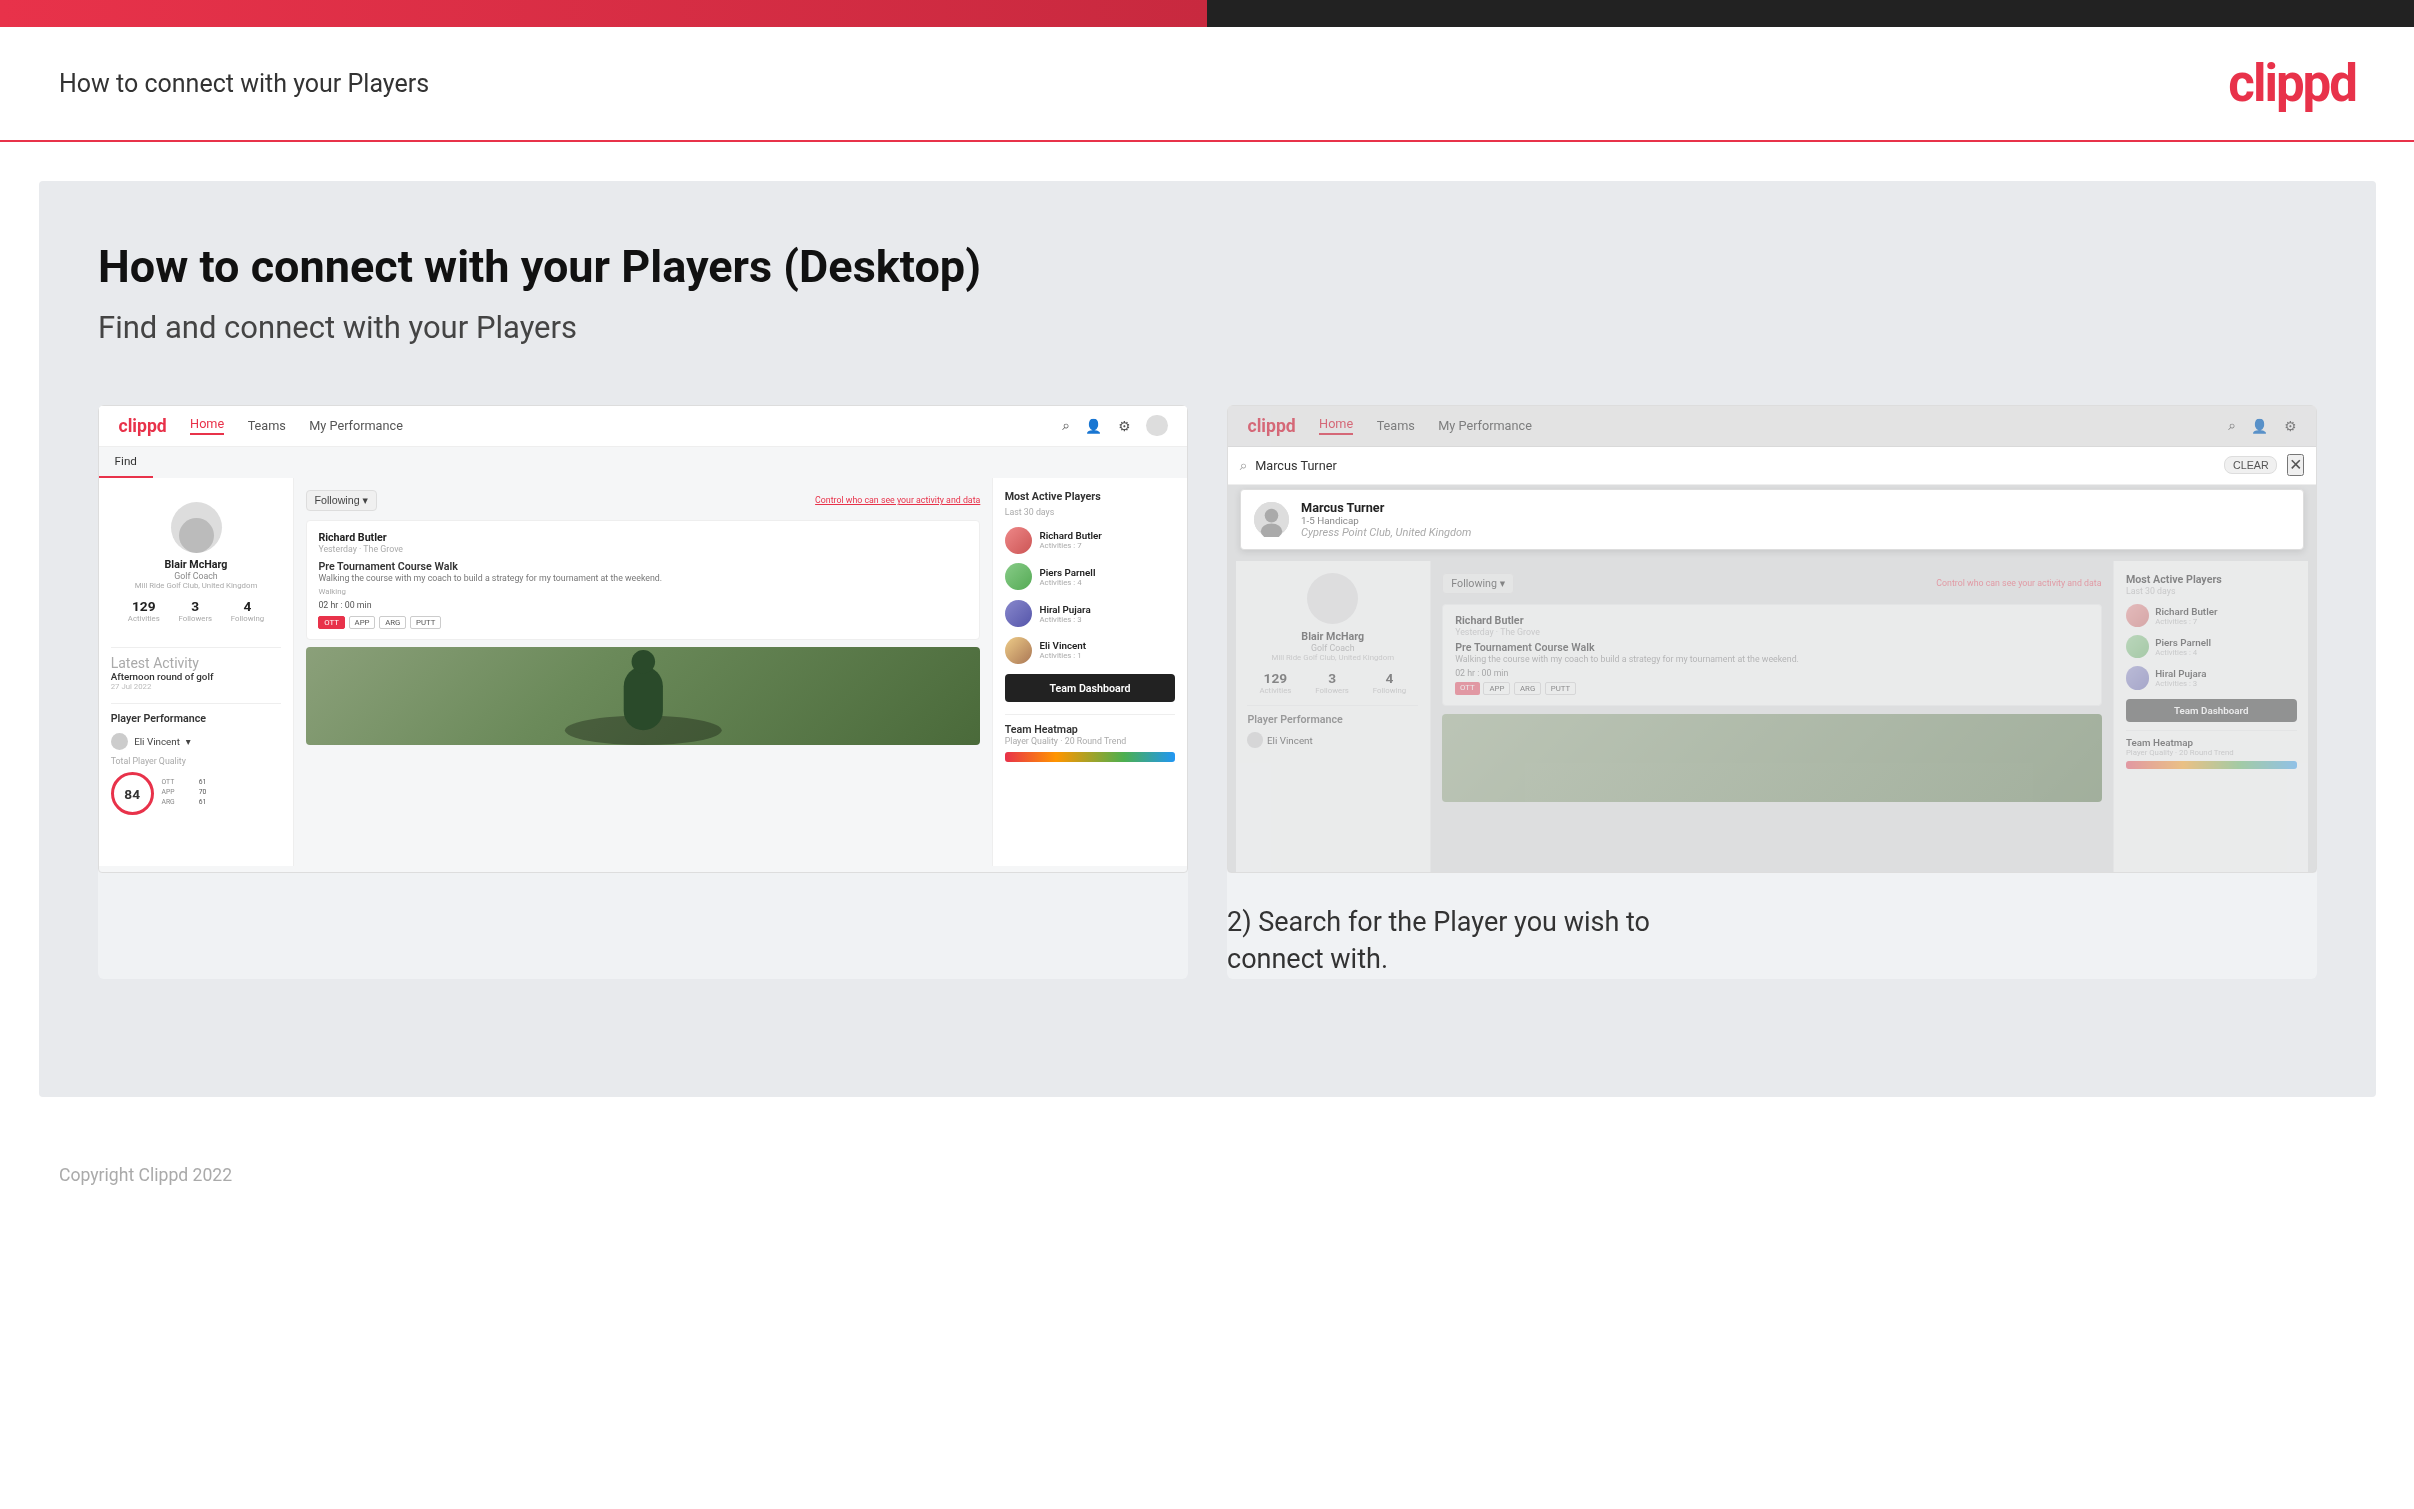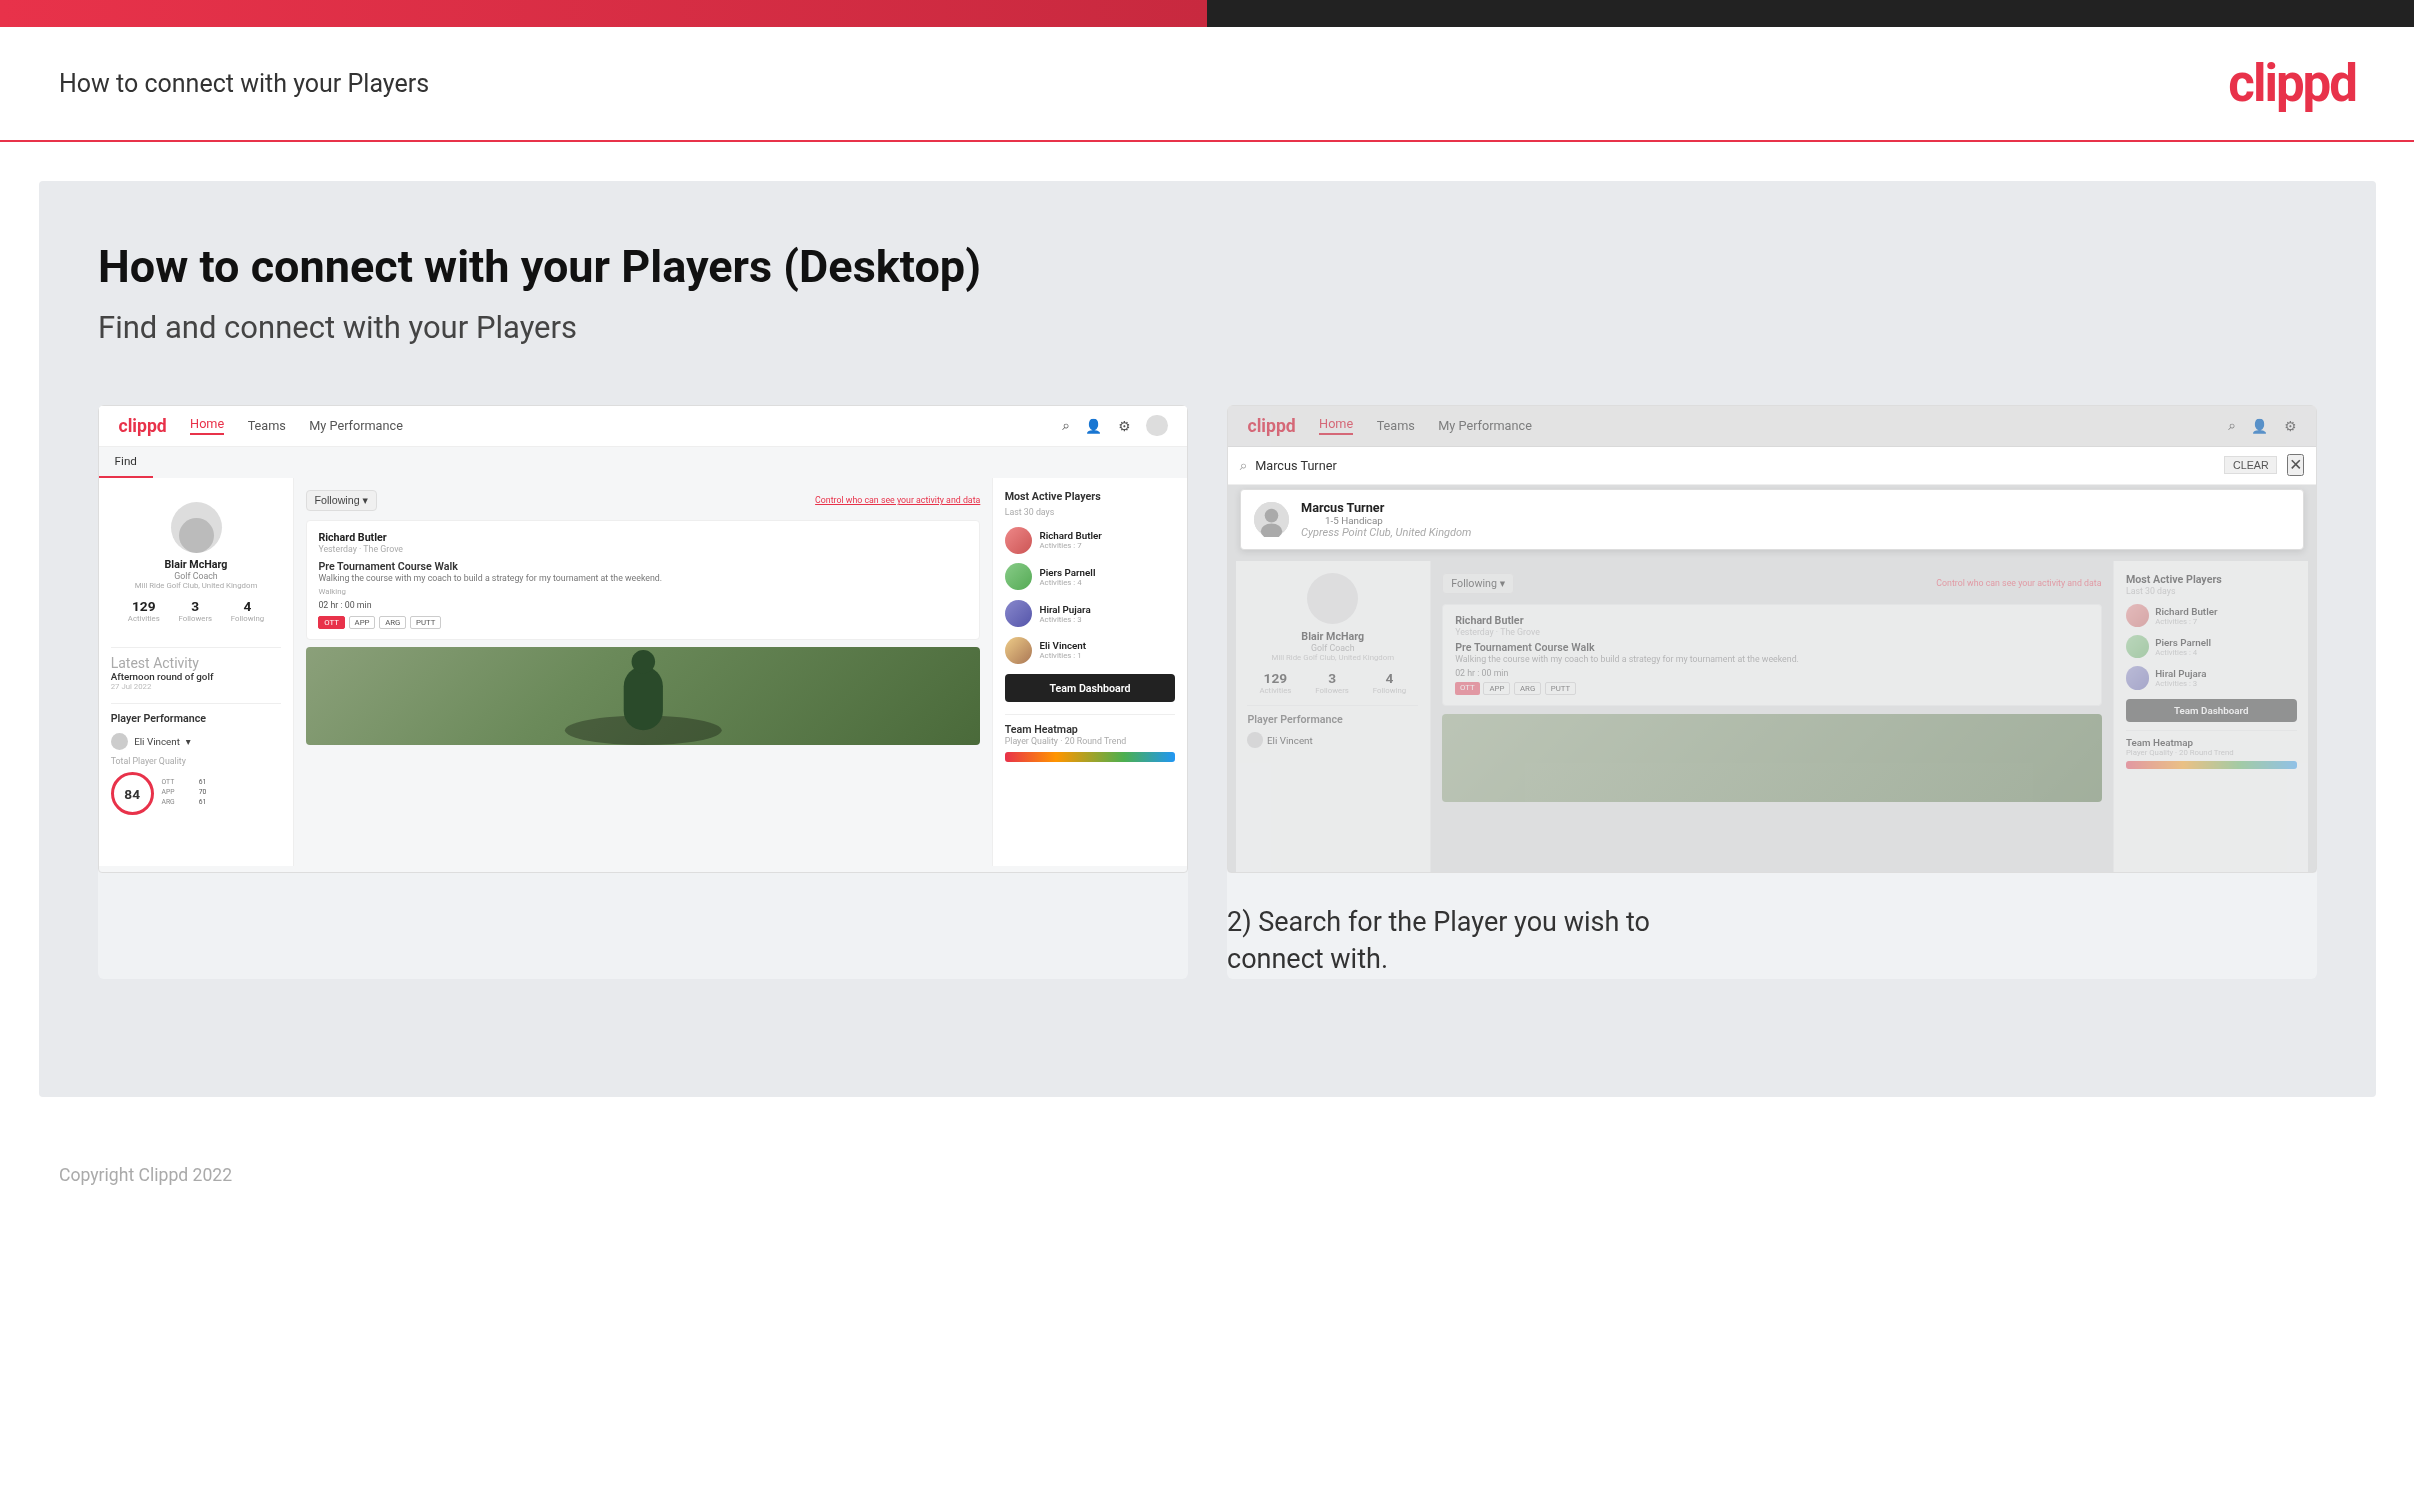--- a/index.html
+++ b/index.html
@@ -466,21 +466,21 @@
     .search-value {
       font-size: 12.7px;
       color: #333;
     }
     .clear-btn {
       font-size: 10.7px;
       color: #555;
       background: #f0f0f0;
       border: 1px solid #ddd;
       padding: 2px 7.8px;
-      border-radius: 0;
+      border-radius: 8px;
       cursor: pointer;
     }
     .close-btn {
       font-size: 15.6px;
       color: #555;
       cursor: pointer;
       font-weight: 300;
     }
 
     
@@ -508,21 +508,20 @@
       color: #888;
     }
     .result-name {
       font-size: 12.7px;
       font-weight: 700;
       color: #222;
     }
     .result-handicap {
       font-size: 9.8px;
       color: #888;
-      margin-left: 24px;
     }
     .result-location {
       font-size: 11px;
       color: #aaa;
       font-style: italic;
     }
 
     
     .caption-area {
       padding: 31px 0 0;

